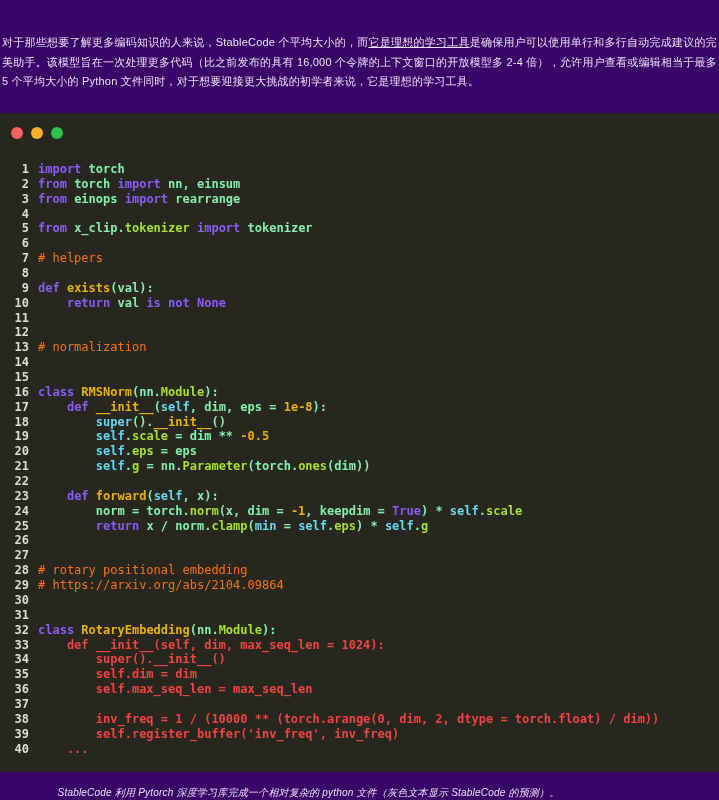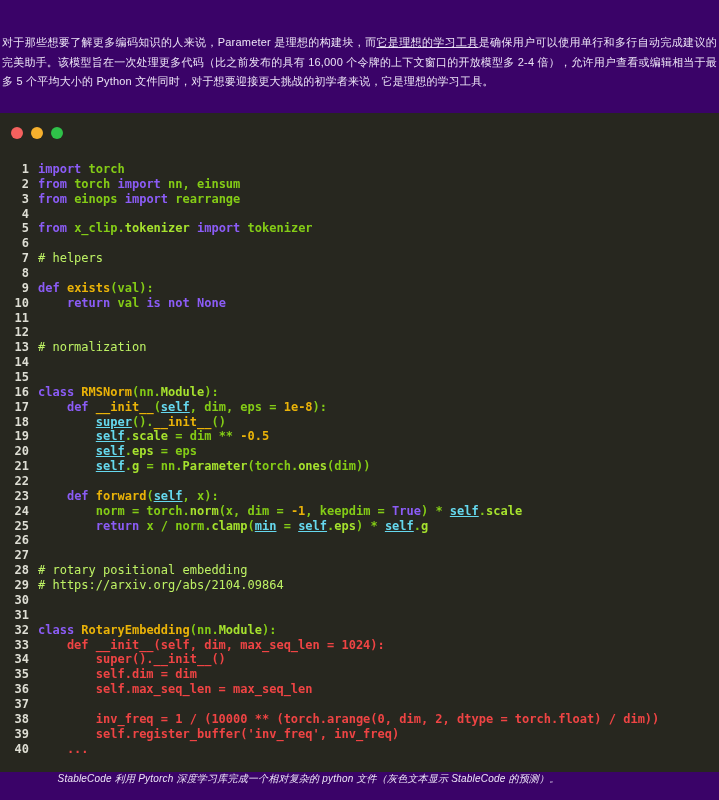--- a/index.html
+++ b/index.html
@@ -30,43 +30,43 @@
     font-size:12px; font-weight:bold;
     white-space:pre;
   }
   .code-line { display:flex; height:14.87px; line-height:14.87px; }
   .ln {
     display:inline-block; width:38px; min-width:38px; text-align:right;
     color:#deded4; padding-right:9px;
   }
   .lc { color:#f8f8f2; }
 
-  .t-pl { color:#84cc16; }
+  .t-pl { color:#86efac; }
   .t-kw { color:#8b5cf6; }
   .t-fn { color:#eab308; }
   .t-mt { color:#a6e22e; }
-  .t-bi { color:#66d9ef;text-decoration:underline; }
+  .t-bi { color:#66d9ef; }
   .t-nm { color:#eab308; }
-  .t-cm { color:#bef264; font-weight:normal; }
+  .t-cm { color:#f97316; font-weight:normal; }
   .t-gh { color:#ef4444; font-weight:bold; }
 
   
   .bottom-bar {
     width:617px; height:28px; background:#3a0368;
-    display:flex; align-items:flex-start; justify-content:center;
+    display:flex; align-items:flex-end; justify-content:center;
   }
   .bottom-bar p {
     color:#ece4f6; font-size:10px; font-style:italic; letter-spacing:0.2px;
   }
 </style>
 </head>
 <body>
 
 <div class="top-banner">
-  <p><span>对于那些想要了解更多编码知识的人来说，Parameter 是理想的构建块，而</span><span class="link">它是理想的学习工具</span><span>是确保用户可以使用单行和多行自动完成建议的完美助手。该模型旨在一次处理更多代码（比之前发布的具有 16,000 个令牌的上下文窗口的开放模型多 2-4 倍），允许用户查看或编辑相当于最多 5 个平均大小的 Python 文件同时，对于想要迎接更大挑战的初学者来说，它是理想的学习工具。</span></p>
+  <p><span>对于那些想要了解更多编码知识的人来说，StableCode 个平均大小的，而</span><span class="link">它是理想的学习工具</span><span>是确保用户可以使用单行和多行自动完成建议的完美助手。该模型旨在一次处理更多代码（比之前发布的具有 16,000 个令牌的上下文窗口的开放模型多 2-4 倍），允许用户查看或编辑相当于最多 5 个平均大小的 Python 文件同时，对于想要迎接更大挑战的初学者来说，它是理想的学习工具。</span></p>
 </div>
 
 <div class="window">
   <div class="titlebar">
     <div class="dot" style="background: rgb(244, 97, 94);"></div>
     <div class="dot" style="background: rgb(245, 176, 45);"></div>
     <div class="dot" style="background: rgb(47, 193, 73);"></div>
   </div>
   <div class="code-area"><div class="code-line"><span class="ln">1</span><span class="lc"><span class="t-kw">import</span><span class="t-pl"> torch</span></span></div><div class="code-line"><span class="ln">2</span><span class="lc"><span class="t-kw">from</span><span class="t-pl"> torch </span><span class="t-kw">import</span><span class="t-pl"> nn, einsum</span></span></div><div class="code-line"><span class="ln">3</span><span class="lc"><span class="t-kw">from</span><span class="t-pl"> einops </span><span class="t-kw">import</span><span class="t-pl"> rearrange</span></span></div><div class="code-line"><span class="ln">4</span><span class="lc"></span></div><div class="code-line"><span class="ln">5</span><span class="lc"><span class="t-kw">from</span><span class="t-pl"> x_clip.</span><span class="t-mt">tokenizer</span><span class="t-pl"> </span><span class="t-kw">import</span><span class="t-pl"> tokenizer</span></span></div><div class="code-line"><span class="ln">6</span><span class="lc"></span></div><div class="code-line"><span class="ln">7</span><span class="lc"><span class="t-cm"># helpers</span></span></div><div class="code-line"><span class="ln">8</span><span class="lc"></span></div><div class="code-line"><span class="ln">9</span><span class="lc"><span class="t-kw">def</span><span class="t-pl"> </span><span class="t-fn">exists</span><span class="t-pl">(val):</span></span></div><div class="code-line"><span class="ln">10</span><span class="lc"><span class="t-pl">    </span><span class="t-kw">return</span><span class="t-pl"> val </span><span class="t-kw">is</span><span class="t-pl"> </span><span class="t-kw">not</span><span class="t-pl"> </span><span class="t-kw">None</span></span></div><div class="code-line"><span class="ln">11</span><span class="lc"></span></div><div class="code-line"><span class="ln">12</span><span class="lc"></span></div><div class="code-line"><span class="ln">13</span><span class="lc"><span class="t-cm"># normalization</span></span></div><div class="code-line"><span class="ln">14</span><span class="lc"></span></div><div class="code-line"><span class="ln">15</span><span class="lc"></span></div><div class="code-line"><span class="ln">16</span><span class="lc"><span class="t-kw">class</span><span class="t-pl"> </span><span class="t-fn">RMSNorm</span><span class="t-pl">(nn.</span><span class="t-mt">Module</span><span class="t-pl">):</span></span></div><div class="code-line"><span class="ln">17</span><span class="lc"><span class="t-pl">    </span><span class="t-kw">def</span><span class="t-pl"> </span><span class="t-fn">__init__</span><span class="t-pl">(</span><span class="t-bi">self</span><span class="t-pl">, dim, eps = </span><span class="t-nm">1e-8</span><span class="t-pl">):</span></span></div><div class="code-line"><span class="ln">18</span><span class="lc"><span class="t-pl">        </span><span class="t-bi">super</span><span class="t-pl">().</span><span class="t-fn">__init__</span><span class="t-pl">()</span></span></div><div class="code-line"><span class="ln">19</span><span class="lc"><span class="t-pl">        </span><span class="t-bi">self</span><span class="t-pl">.</span><span class="t-mt">scale</span><span class="t-pl"> = dim ** </span><span class="t-nm">-0.5</span></span></div><div class="code-line"><span class="ln">20</span><span class="lc"><span class="t-pl">        </span><span class="t-bi">self</span><span class="t-pl">.</span><span class="t-mt">eps</span><span class="t-pl"> = eps</span></span></div><div class="code-line"><span class="ln">21</span><span class="lc"><span class="t-pl">        </span><span class="t-bi">self</span><span class="t-pl">.</span><span class="t-mt">g</span><span class="t-pl"> = nn.</span><span class="t-mt">Parameter</span><span class="t-pl">(torch.</span><span class="t-mt">ones</span><span class="t-pl">(dim))</span></span></div><div class="code-line"><span class="ln">22</span><span class="lc"></span></div><div class="code-line"><span class="ln">23</span><span class="lc"><span class="t-pl">    </span><span class="t-kw">def</span><span class="t-pl"> </span><span class="t-fn">forward</span><span class="t-pl">(</span><span class="t-bi">self</span><span class="t-pl">, x):</span></span></div><div class="code-line"><span class="ln">24</span><span class="lc"><span class="t-pl">        norm = torch.</span><span class="t-mt">norm</span><span class="t-pl">(x, dim = </span><span class="t-nm">-1</span><span class="t-pl">, keepdim = </span><span class="t-kw">True</span><span class="t-pl">) * </span><span class="t-bi">self</span><span class="t-pl">.</span><span class="t-mt">scale</span></span></div><div class="code-line"><span class="ln">25</span><span class="lc"><span class="t-pl">        </span><span class="t-kw">return</span><span class="t-pl"> x / norm.</span><span class="t-mt">clamp</span><span class="t-pl">(</span><span class="t-bi">min</span><span class="t-pl"> = </span><span class="t-bi">self</span><span class="t-pl">.</span><span class="t-mt">eps</span><span class="t-pl">) * </span><span class="t-bi">self</span><span class="t-pl">.</span><span class="t-mt">g</span></span></div><div class="code-line"><span class="ln">26</span><span class="lc"></span></div><div class="code-line"><span class="ln">27</span><span class="lc"></span></div><div class="code-line"><span class="ln">28</span><span class="lc"><span class="t-cm"># rotary positional embedding</span></span></div><div class="code-line"><span class="ln">29</span><span class="lc"><span class="t-cm"># https://arxiv.org/abs/2104.09864</span></span></div><div class="code-line"><span class="ln">30</span><span class="lc"></span></div><div class="code-line"><span class="ln">31</span><span class="lc"></span></div><div class="code-line"><span class="ln">32</span><span class="lc"><span class="t-kw">class</span><span class="t-pl"> </span><span class="t-fn">RotaryEmbedding</span><span class="t-pl">(nn.</span><span class="t-mt">Module</span><span class="t-pl">):</span></span></div><div class="code-line"><span class="ln">33</span><span class="lc"><span class="t-gh">    def __init__(self, dim, max_seq_len = 1024):</span></span></div><div class="code-line"><span class="ln">34</span><span class="lc"><span class="t-gh">        super().__init__()</span></span></div><div class="code-line"><span class="ln">35</span><span class="lc"><span class="t-gh">        self.dim = dim</span></span></div><div class="code-line"><span class="ln">36</span><span class="lc"><span class="t-gh">        self.max_seq_len = max_seq_len</span></span></div><div class="code-line"><span class="ln">37</span><span class="lc"></span></div><div class="code-line"><span class="ln">38</span><span class="lc"><span class="t-gh">        inv_freq = 1 / (10000 ** (torch.arange(0, dim, 2, dtype = torch.float) / dim))</span></span></div><div class="code-line"><span class="ln">39</span><span class="lc"><span class="t-gh">        self.register_buffer('inv_freq', inv_freq)</span></span></div><div class="code-line"><span class="ln">40</span><span class="lc"><span class="t-gh">    ...</span></span></div></div>
 </div>

